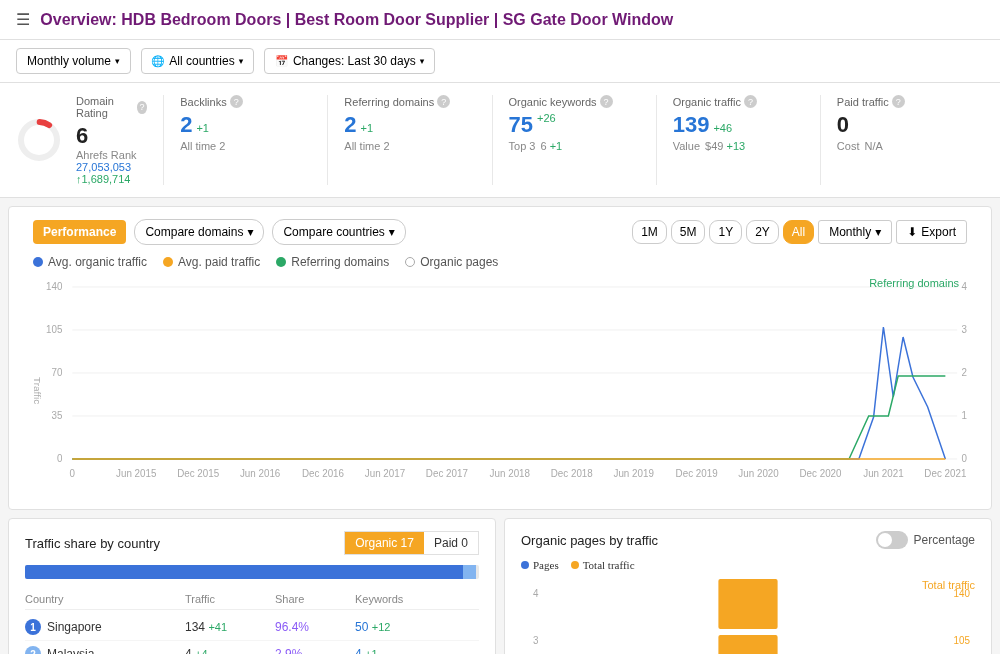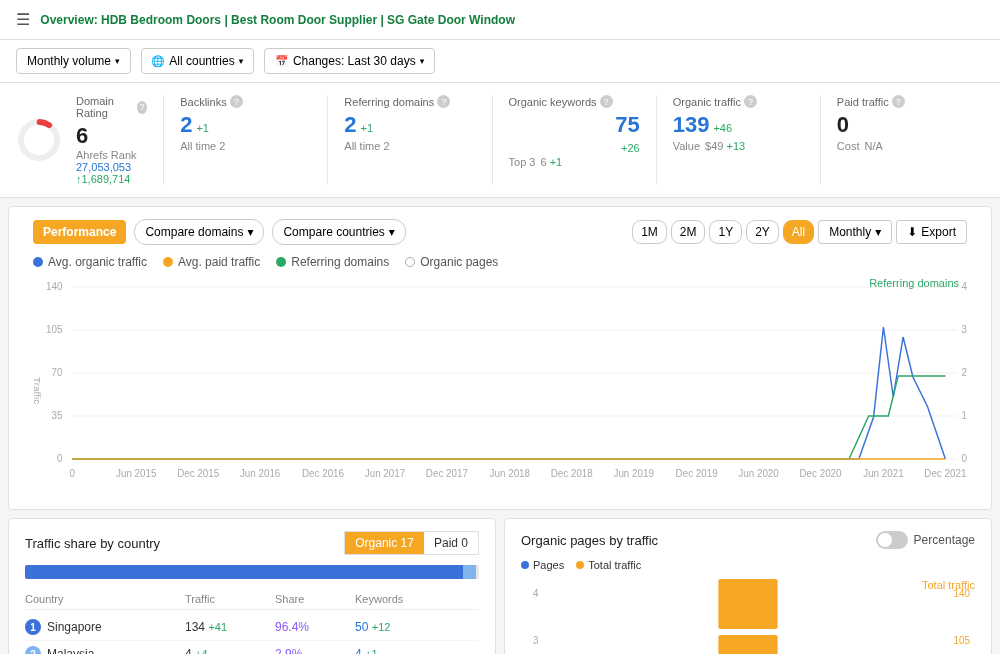--- a/index.html
+++ b/index.html
@@ -1,20 +1,20 @@
 <!DOCTYPE html>
 <html><head>
   <meta charset="utf-8">
   <style>
     * { box-sizing: border-box; margin: 0; padding: 0; }
     body { font-family: -apple-system, BlinkMacSystemFont, 'Segoe UI', sans-serif; font-size: 13px; background: #f5f5f5; color: #333; width: 1000px; }
     
     .header { background: #fff; border-bottom: 1px solid #e0e0e0; padding: 10px 16px; display: flex; align-items: center; gap: 10px; }
     .menu-icon { font-size: 16px; color: #555; cursor: pointer; }
-    .page-title { font-size: 12px; font-weight: 600; color: #15803d; }
+    .page-title { font-size: 16px; font-weight: 600; color: #701a75; }
     
     .filters-bar { background: #fff; padding: 8px 16px; border-bottom: 1px solid #e0e0e0; display: flex; gap: 10px; }
     .filter-btn { border: 1px solid #ccc; background: #fff; border-radius: 4px; padding: 5px 10px; font-size: 12px; cursor: pointer; display: flex; align-items: center; gap: 4px; }
     .filter-btn .caret { font-size: 9px; }
     
     .metrics-bar { background: #fff; border-bottom: 1px solid #e0e0e0; padding: 12px 16px; display: flex; gap: 0; }
     .metric-item { flex: 1; padding: 0 16px; border-right: 1px solid #e8e8e8; }
     .metric-item:first-child { padding-left: 0; }
     .metric-item:last-child { border-right: none; }
     .metric-label { font-size: 11px; color: #666; display: flex; align-items: center; gap: 3px; margin-bottom: 4px; }
@@ -78,21 +78,21 @@
     .delta-green { color: #2ba866; font-size: 11px; }
     .share-cell { color: #8b5cf6; }
     .keywords-cell { color: #2775d6; }
     
     .toggle-wrap { display: flex; align-items: center; gap: 6px; }
     .toggle { width: 32px; height: 18px; background: #ccc; border-radius: 9px; cursor: pointer; position: relative; }
     .toggle-knob { width: 14px; height: 14px; background: #fff; border-radius: 50%; position: absolute; top: 2px; left: 2px; }
     .percentage-label { font-size: 12px; color: #555; }
     
     .pages-legend { display: flex; gap: 12px; margin-bottom: 8px; }
-    .pages-legend-item { display: flex; align-items: center; gap: 4px; font-size: 11px; }
+    .pages-legend-item { display: flex; align-items: center; gap: 4px; font-size: 11px; font-family: Liberation Serif, serif; }
     .pages-dot { width: 8px; height: 8px; border-radius: 50%; }
     .pages-dot.blue { background: #3b72d9; }
     .pages-dot.orange { background: #f5a623; }
     
     .pages-chart-wrap { position: relative; height: 110px; }
     .total-traffic-label { position: absolute; right: 0; top: 0; font-size: 11px; color: #f5a623; }
     .pages-svg { width: 100%; height: 100%; }
   </style>
 </head>
 <body>
@@ -166,21 +166,21 @@
       <span class="metric-delta">+1</span>
     </div>
     <div class="metric-sub">All time  2</div>
   </div>
 
   <div class="metric-item">
     <div class="metric-label">
       <span>Organic keywords</span>
       <span class="help-icon">?</span>
     </div>
-    <div style="display:flex;align-items:flex-end;gap:4px;flex-direction:column;">
+    <div style="display:flex;align-items:flex-start;gap:4px;">
       <div class="metric-value blue">75</div>
       <span class="metric-delta">+26</span>
     </div>
     <div class="metric-sub">
       <span>Top 3</span>
       <span style="margin-left:2px;">6</span>
       <span class="delta-green">+1</span>
     </div>
   </div>
 
@@ -220,21 +220,21 @@
     <button class="compare-btn">
       <span>Compare domains</span>
       <span>▾</span>
     </button>
     <button class="compare-btn">
       <span>Compare countries</span>
       <span>▾</span>
     </button>
     <div class="time-controls">
       <button class="time-btn">1M</button>
-      <button class="time-btn">2M</button>
+      <button class="time-btn">5M</button>
       <button class="time-btn">1Y</button>
       <button class="time-btn">2Y</button>
       <button class="time-btn active">All</button>
       <button class="monthly-btn">
         <span>Monthly</span>
         <span>▾</span>
       </button>
       <button class="export-btn">
         <span>⬇</span>
         <span>Export</span>

